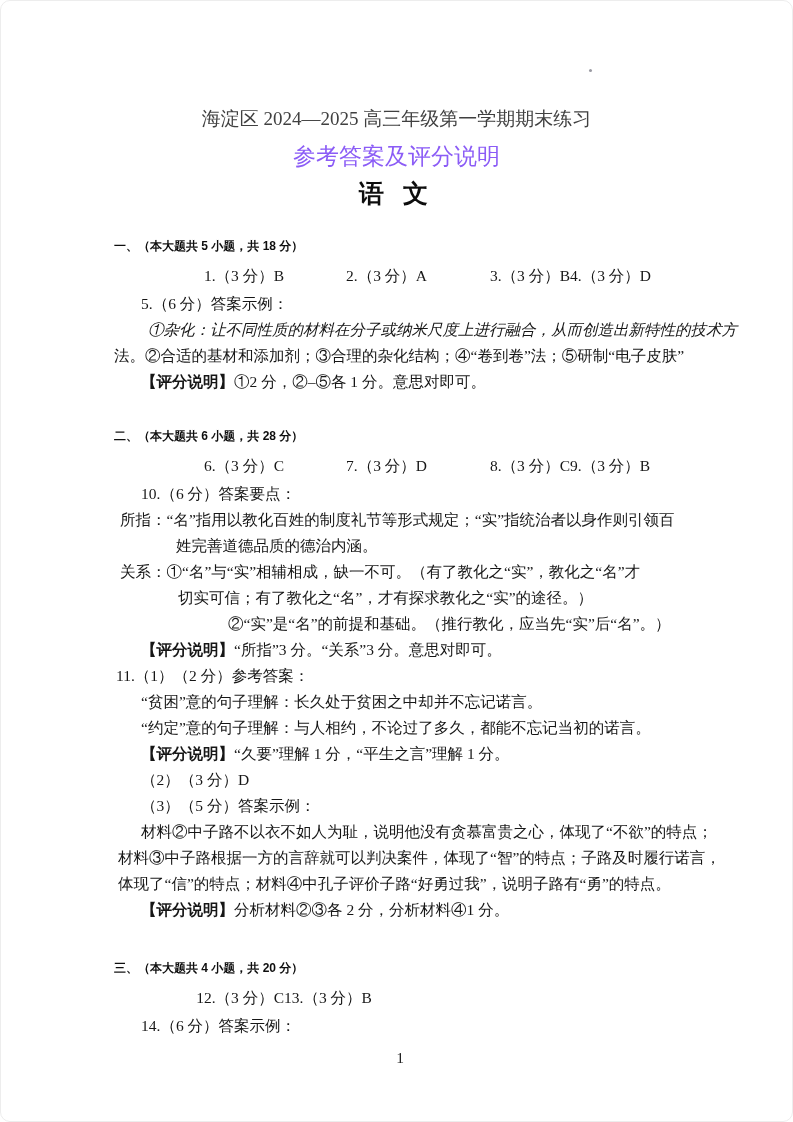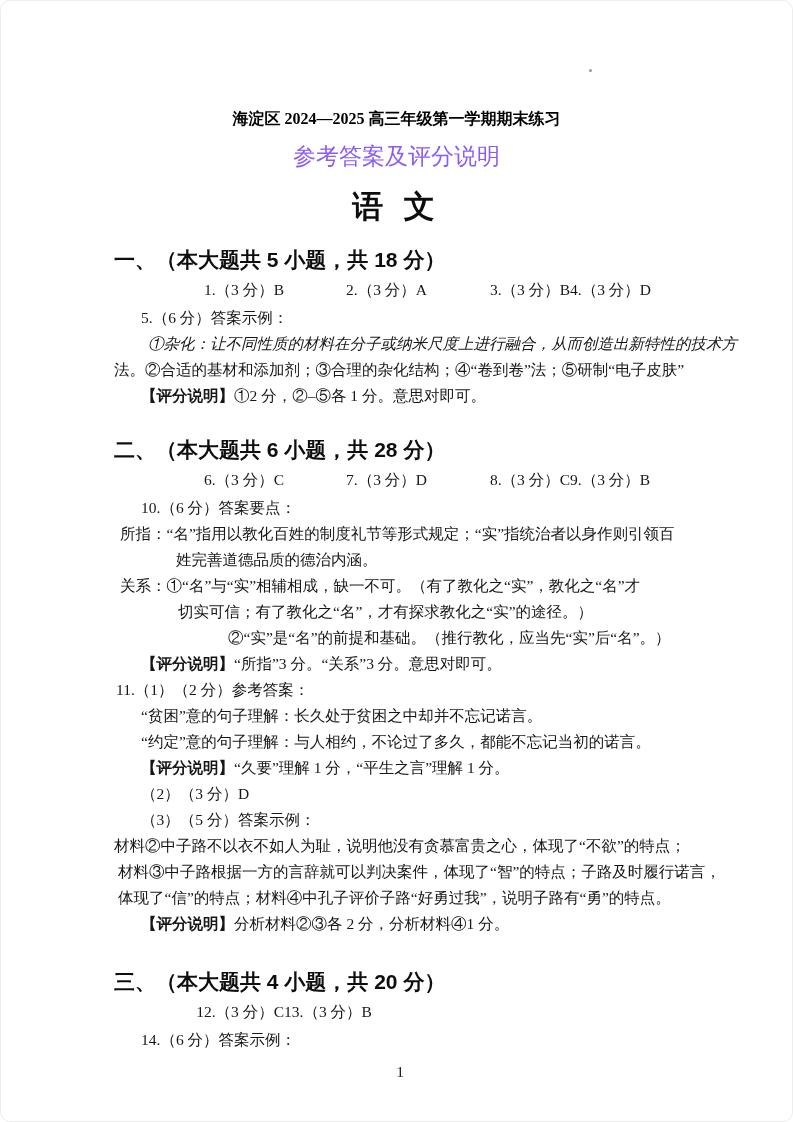--- a/index.html
+++ b/index.html
@@ -8,52 +8,52 @@
     width:793px;height:1122px;
     background:#fff;
     box-sizing:border-box;
     border:1px solid #ededed;
     border-radius:10px;
     overflow:hidden;
     color:#111;
     font-family:"Liberation Serif","DejaVu Serif",serif;
   }
   .doc-header{padding-top:104px;text-align:center;}
-  .title1{font-size:16px;line-height:28px;color:#000000;font-weight:bold;}
+  .title1{font-size:19px;line-height:28px;color:#404040;}
   .title2{font-size:23px;line-height:28px;margin-top:10px;color:#8b5cf6;}
   .subject{
     font-family:"Liberation Sans","DejaVu Sans",sans-serif;
-    font-weight:bold;font-size:31px;line-height:40px;margin-top:16px;
+    font-weight:bold;font-size:25px;line-height:40px;margin-top:2px;
     letter-spacing:6px;color:#0d0d0d;
   }
   .content{
     margin-top:20px;
     padding-left:113px;padding-right:106px;
     font-size:15.5px;line-height:26px;color:#161616;
   }
   .line{min-height:26px;white-space:nowrap;}
   .sec{
     font-family:"Liberation Sans","DejaVu Sans",sans-serif;
-    font-weight:bold;font-size:21px;color:#0e0e0e;
+    font-weight:bold;font-size:12px;color:#0e0e0e;
   }
   .sec2{margin-top:28px;}
   .sec3{margin-top:32px;}
   .gap4{margin-top:4px;}
   .gap2{margin-top:2px;}
   .ansrow{display:flex;padding-left:27px;text-align:right;}
   .ansrow span{width:143px;flex:0 0 auto;}
   .ansrow span:last-child{width:auto;}
   .item{margin-left:27px;}
   .item0{margin-left:2px;}
   .lead6{margin-left:6px;}
   .cont62{margin-left:62px;}
   .cont64{margin-left:64px;}
   .cont77{margin-left:114px;}
   .p-first{text-indent:34px;white-space:nowrap;font-style:italic;}
-  .m-first{}
+  .m-first{margin-left:27px;text-align:right;}
   .m-cont{margin-left:4px;}
   .score-label{font-weight:bold;}
   .page-number{
     margin-top:6px;text-align:center;font-size:15.5px;line-height:26px;color:#222;
     font-family:"Liberation Serif","DejaVu Serif",serif;
   }
   .stray-mark{
     position:absolute;left:588px;top:68px;width:3px;height:3px;
     background:#9a9aa2;border-radius:50%;
   }

